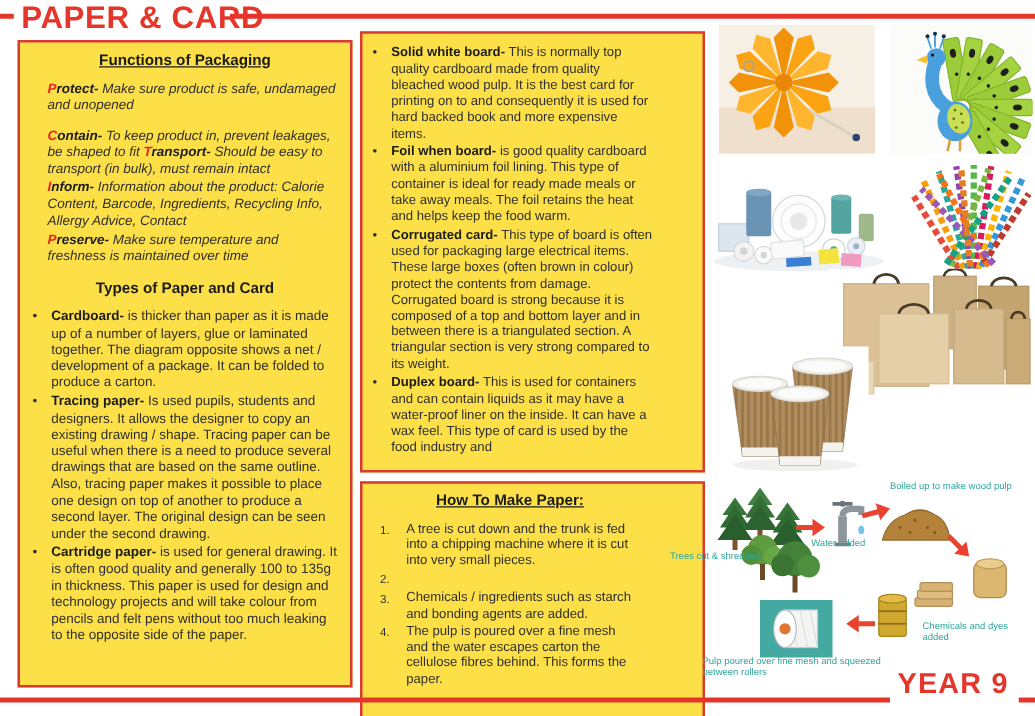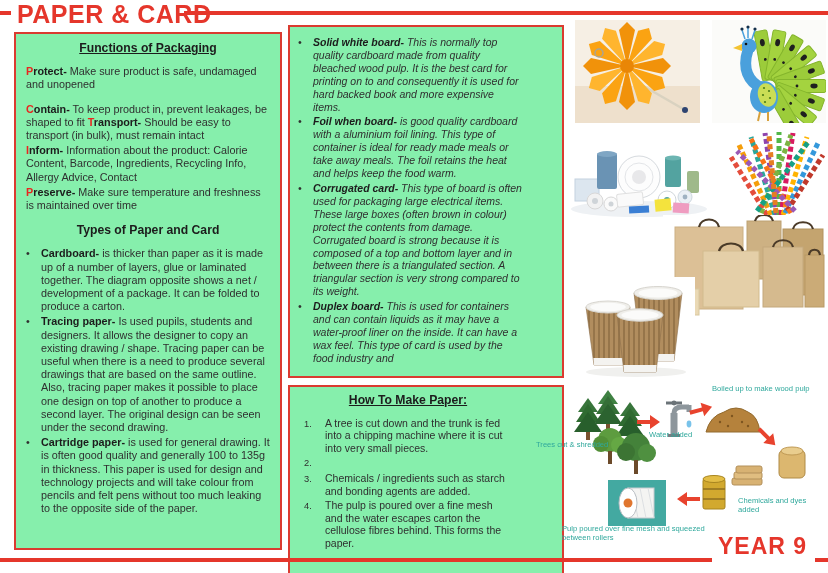--- a/index.html
+++ b/index.html
@@ -3,27 +3,27 @@
 <meta charset="utf-8">
 <style>
   html,body{margin:0;padding:0;background:#ffffff;}
   .page{position:relative;width:828px;height:573px;background:#ffffff;overflow:hidden;
         font-family:"Liberation Sans",sans-serif;color:#2f2f2f;}
   
   .hdr-dash{position:absolute;left:0;top:11px;width:11px;height:4px;background:#e5362b;}
   .page-title{position:absolute;left:17px;top:0;font-size:25px;font-weight:bold;color:#e5362b;letter-spacing:.5px;}
   .hdr-line{position:absolute;left:184px;top:11px;width:644px;height:4px;background:#e5362b;}
   
-  .box{position:absolute;border:2px solid #da3b30;box-sizing:border-box;background:#86efac;}
+  .box{position:absolute;border:2px solid #da3b30;box-sizing:border-box;background:#fde047;}
   #functions-box{left:14px;top:32px;width:268px;height:518px;padding:8px 10px;font-size:10.8px;line-height:13.2px;}
-  #boards-box{left:288px;top:25px;width:276px;height:353px;padding:9px 38px 8px 8px;font-size:10.5px;line-height:12.9px;font-style:italic;}
+  #boards-box{left:288px;top:25px;width:276px;height:353px;padding:9px 38px 8px 8px;font-size:10.5px;line-height:12.9px;}
   #howto-box{left:288px;top:385px;width:276px;height:190px;padding:7px 50px 6px 14px;font-size:10.5px;line-height:12.6px;}
   .sec-heading{text-align:center;font-weight:bold;font-size:12.2px;text-decoration:underline;margin:0 0 10px 0;color:#1c1c1c;}
   .sec-heading.no-underline{text-decoration:none;margin:12px 0 10px 0;}
-  .fn-p{margin:0 0 2px 0;}
+  .fn-p{margin:0 0 2px 12px;font-style:italic;}
   .fn-p.first{margin-bottom:11px;}
   .red-cap{color:#e8261f;font-weight:bold;}
   .term{font-weight:bold;color:#1c1c1c;}
   .bullet-item{display:flex;margin:0 0 2px 0;}
   .bullet{width:15px;flex:0 0 15px;text-align:left;}
   .bullet::before{content:"\2022";}
   .bullet-text{flex:1;}
   .step{display:flex;margin:0 0 2px 0;}
   .step-num{width:21px;flex:0 0 21px;font-size:9.3px;padding-top:1px;}
   .step-text{flex:1;}

